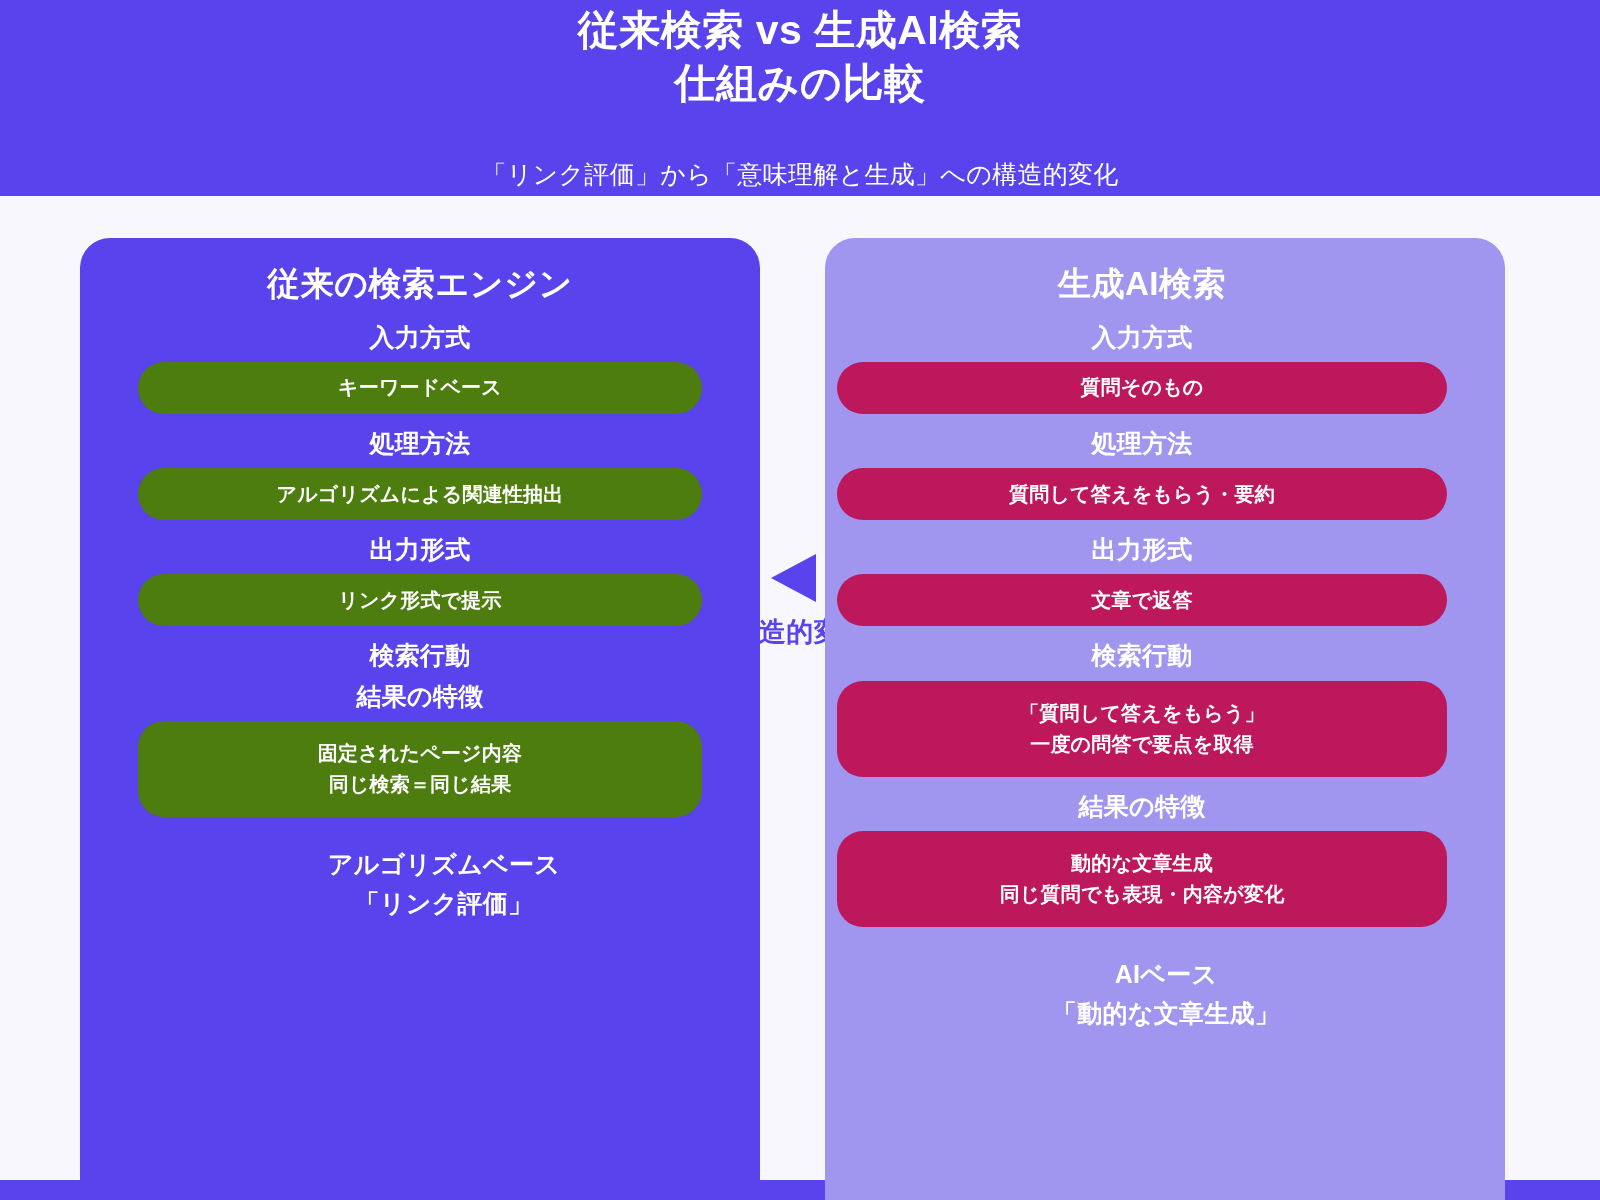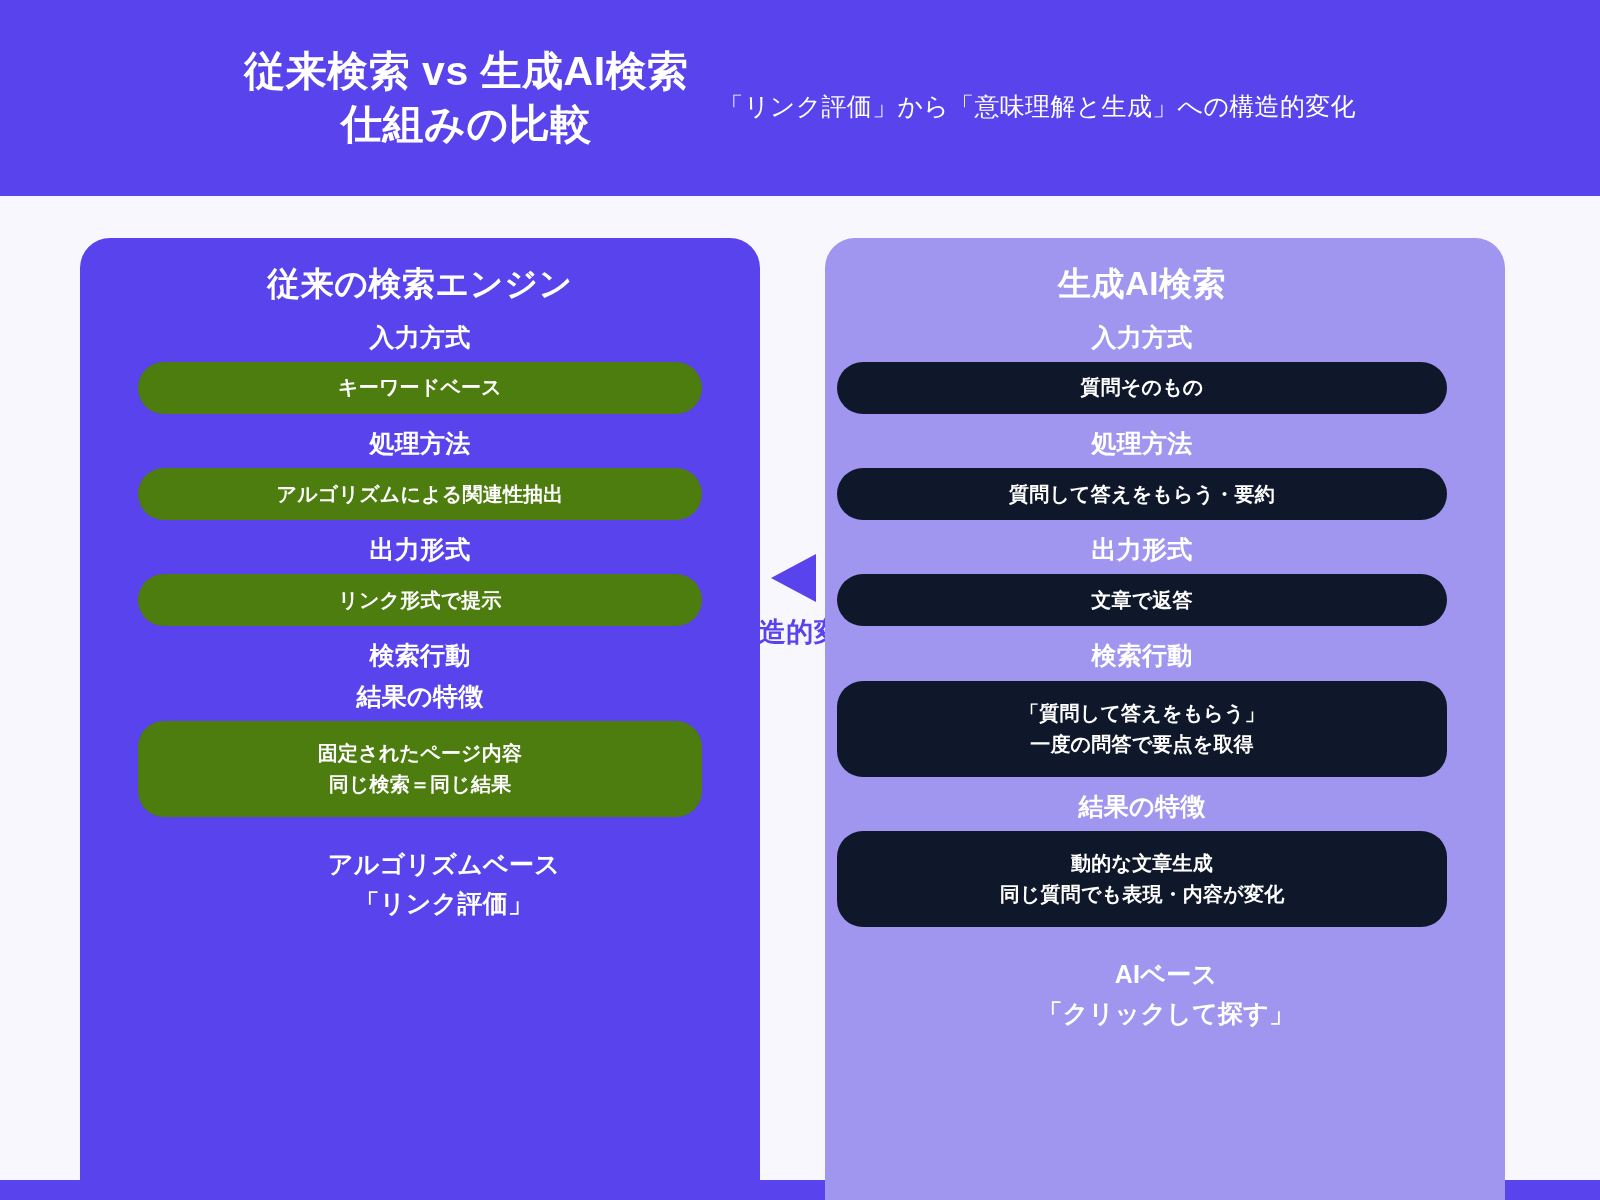--- a/index.html
+++ b/index.html
@@ -19,21 +19,21 @@
 
   
   .header {
     position: absolute;
     left: 0;
     top: 0;
     width: 1600px;
     height: 196px;
     background: #5843EC;
     display: flex;
-    flex-direction: row;
+    flex-direction: column;
     align-items: center;
     justify-content: center;
     text-align: center;
     gap: 30px;
   }
 
   .header-title {
     color: #FFFFFF;
     font-size: 41px;
     font-weight: 700;
@@ -151,21 +151,21 @@
     justify-content: center;
     white-space: pre-line;
     margin-bottom: 14px;
     letter-spacing: 0.2px;
   }
 
   .pill.single { height: 52px; }
   .pill.double { height: 96px; }
 
   .panel-left .pill { background: #4d7c0f; }
-  .panel-right .pill { background: #0f172a; }
+  .panel-right .pill { background: #be185d; }
 
   .panel-footer {
     color: #FFFFFF;
     font-size: 25px;
     font-weight: 700;
     text-align: center;
     line-height: 1.55;
     white-space: pre-line;
     margin-top: 14px;
     letter-spacing: 0.3px;
@@ -235,18 +235,18 @@
 
     <div class="row-label">検索行動</div>
     <div class="pill double">「質問して答えをもらう」
 一度の問答で要点を取得</div>
 
     <div class="row-label">結果の特徴</div>
     <div class="pill double">動的な文章生成
 同じ質問でも表現・内容が変化</div>
 
     <div class="panel-footer">AIベース
-「クリックして探す」</div>
+「動的な文章生成」</div>
   </div>
 
 </div>
 
 <div class="bottom-bar"></div>
 
 </body></html>

